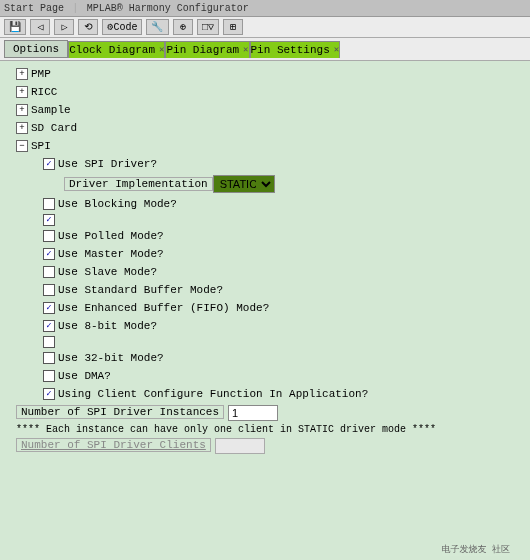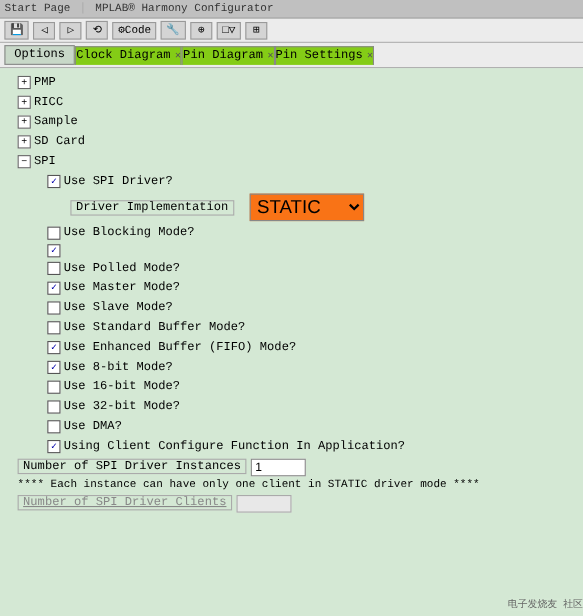--- a/index.html
+++ b/index.html
@@ -149,48 +149,48 @@
     .field-input-gray {
       border: 1px solid #aaa;
       background: #e8e8e8;
       padding: 1px 3px;
       font-size: 11px;
       width: 50px;
       color: #888;
     }
     .select-box {
       border: 1px solid #888;
-      background: #f97316;
+      background: #4d7c0f;
       padding: 1px 2px;
-      font-size: 17px;
-      width: 104px;
+      font-size: 11px;
+      width: 62px;
     }
     .note-text {
       font-size: 10px;
       color: #000;
       margin-left: 8px;
       padding: 1px 0;
     }
     .driver-impl-row {
       display: flex;
       align-items: center;
       margin-left: 56px;
       padding: 2px 0;
     }
     .driver-impl-label {
       font-size: 11px;
       border: 1px solid #aaa;
       padding: 0 4px;
       background: #d4e8d4;
-      margin-right: 14px;
+      margin-right: 0;
     }
     .watermark {
       position: fixed;
       bottom: 4px;
-      right: 0;
+      right: 20px;
       font-size: 9px;
       color: #666;
       background: rgba(212,232,212,0.8);
     }
     .title-bar-text {
       font-size: 10px;
       color: #333;
     }
   </style>
 </head>
@@ -314,21 +314,20 @@
 
   <div class="tree-item indent2">
     <span class="spacer"></span>
     <span class="checkbox checked">✓</span>
     <span class="label">Use 8-bit Mode?</span>
   </div>
 
   <div class="tree-item indent2">
     <span class="spacer"></span>
     <span class="checkbox unchecked"></span>
-    <span class="label">Use 16-bit Mode?</span>
   </div>
 
   <div class="tree-item indent2">
     <span class="spacer"></span>
     <span class="checkbox unchecked"></span>
     <span class="label">Use 32-bit Mode?</span>
   </div>
 
   <div class="tree-item indent2">
     <span class="spacer"></span>

